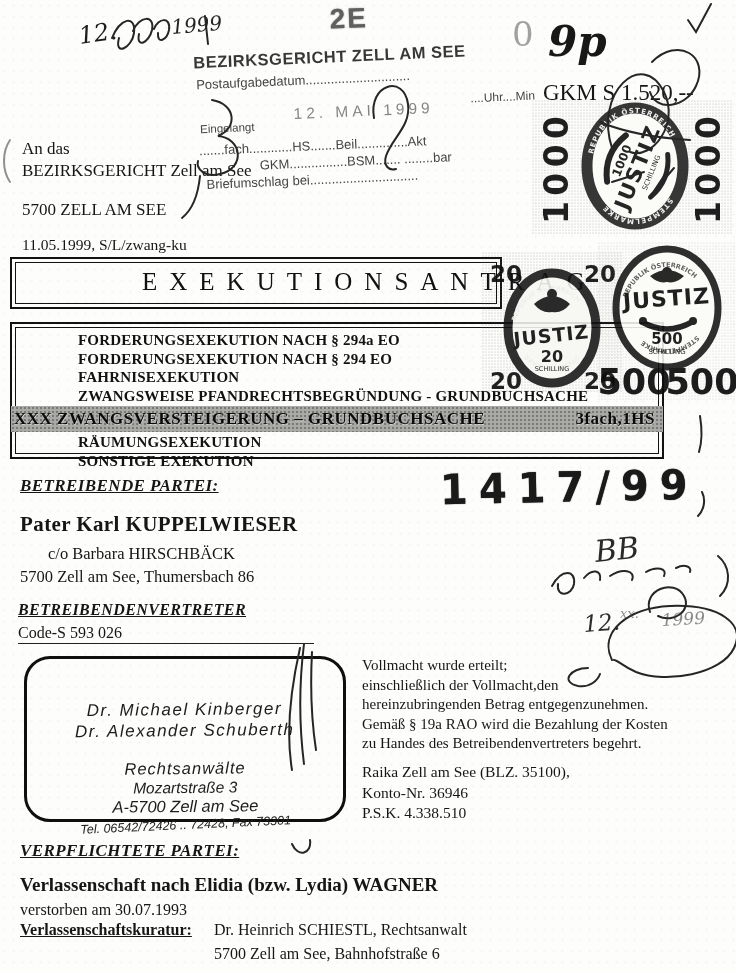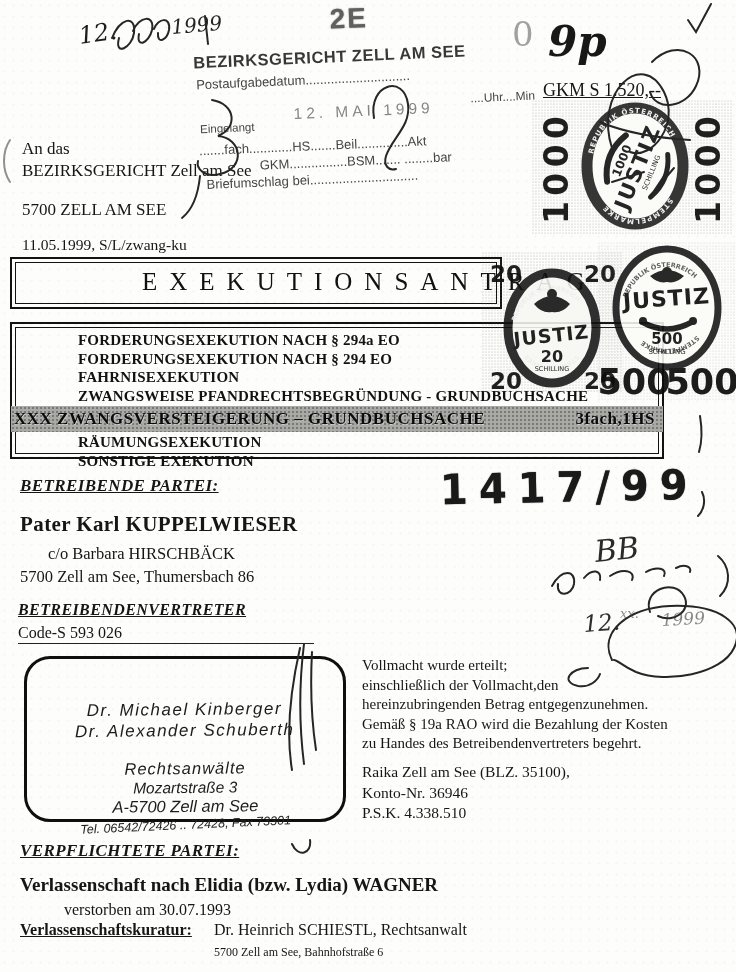--- a/index.html
+++ b/index.html
@@ -17,21 +17,21 @@
   .cs-uhrmin{position:absolute;right:-4px;top:52px;font-size:12px;}
   .cs-eing{position:absolute;left:4px;top:72px;font-size:11.5px;}
   .cs-date{position:absolute;left:98px;top:58px;font-size:15.5px;letter-spacing:4px;color:#3a3a3a;opacity:.7;}
   .cs-rowA{position:absolute;left:2px;top:92px;font-size:13px;}
   .cs-rowB{position:absolute;left:62px;top:109px;font-size:13px;}
   .cs-rowC{position:absolute;left:8px;top:126px;font-size:13px;}
 
   .stamp2e{left:330px;top:2px;width:80px;height:50px;color:#606060;font-family:"Liberation Sans",sans-serif;
            font-weight:bold;font-size:28px;letter-spacing:2px;transform:rotate(-2deg);
            text-shadow:0 0 1.5px #777;}
-  .gkm{left:543px;top:80px;font-size:18px;text-decoration:underline;}
+  .gkm{left:543px;top:80px;font-size:23px;}
 
   .recipient{left:22px;top:138px;font-size:17px;line-height:22px;}
   .recip-city{left:22px;top:200px;font-size:17px;}
   .refline{left:22px;top:236px;font-size:15.5px;}
 
   
   .dbox{border:2px solid #121212;background:transparent;}
   .dbox-inner{position:absolute;left:3px;top:3px;right:3px;bottom:3px;border:1.5px solid #121212;}
   .titlebox{left:10px;top:257px;width:488px;height:48px;}
   .title-text{position:absolute;left:0;top:0;width:100%;line-height:46px;text-align:center;
@@ -68,24 +68,24 @@
   .law-title{font-size:16.5px;letter-spacing:1px;margin-top:18px;}
   .law-street{font-size:15.5px;margin-top:1px;}
   .law-city{font-size:16.5px;}
   .law-phone{font-size:12.5px;transform:rotate(-2deg);margin-top:2px;color:#222;}
 
   .vollmacht{left:362px;top:656px;font-size:15px;line-height:19.5px;}
   .bank{left:362px;top:762px;font-size:15.5px;line-height:20.5px;}
 
   .verpf-head{left:20px;top:841px;font-size:17px;}
   .verpf-name{left:20px;top:874px;font-size:19px;font-weight:bold;}
-  .verpf-l2{left:20px;top:901px;font-size:16px;margin-left:44px;}
+  .verpf-l2{left:20px;top:901px;font-size:16px;}
   .kurator-label{left:20px;top:921px;font-size:16px;font-weight:bold;text-decoration:underline;}
   .kurator-name{left:214px;top:921px;font-size:16px;}
-  .kurator-addr{left:214px;top:945px;font-size:12px;}
+  .kurator-addr{left:214px;top:945px;font-size:16px;}
 
   .rstamp{position:absolute;opacity:.93;}
   .overlay{position:absolute;left:0;top:0;width:736px;height:972px;pointer-events:none;z-index:8;}
 </style>
 </head>
 <body>
 
 <div class="page">
 
   <div class="abs stamp2e">2E</div>

